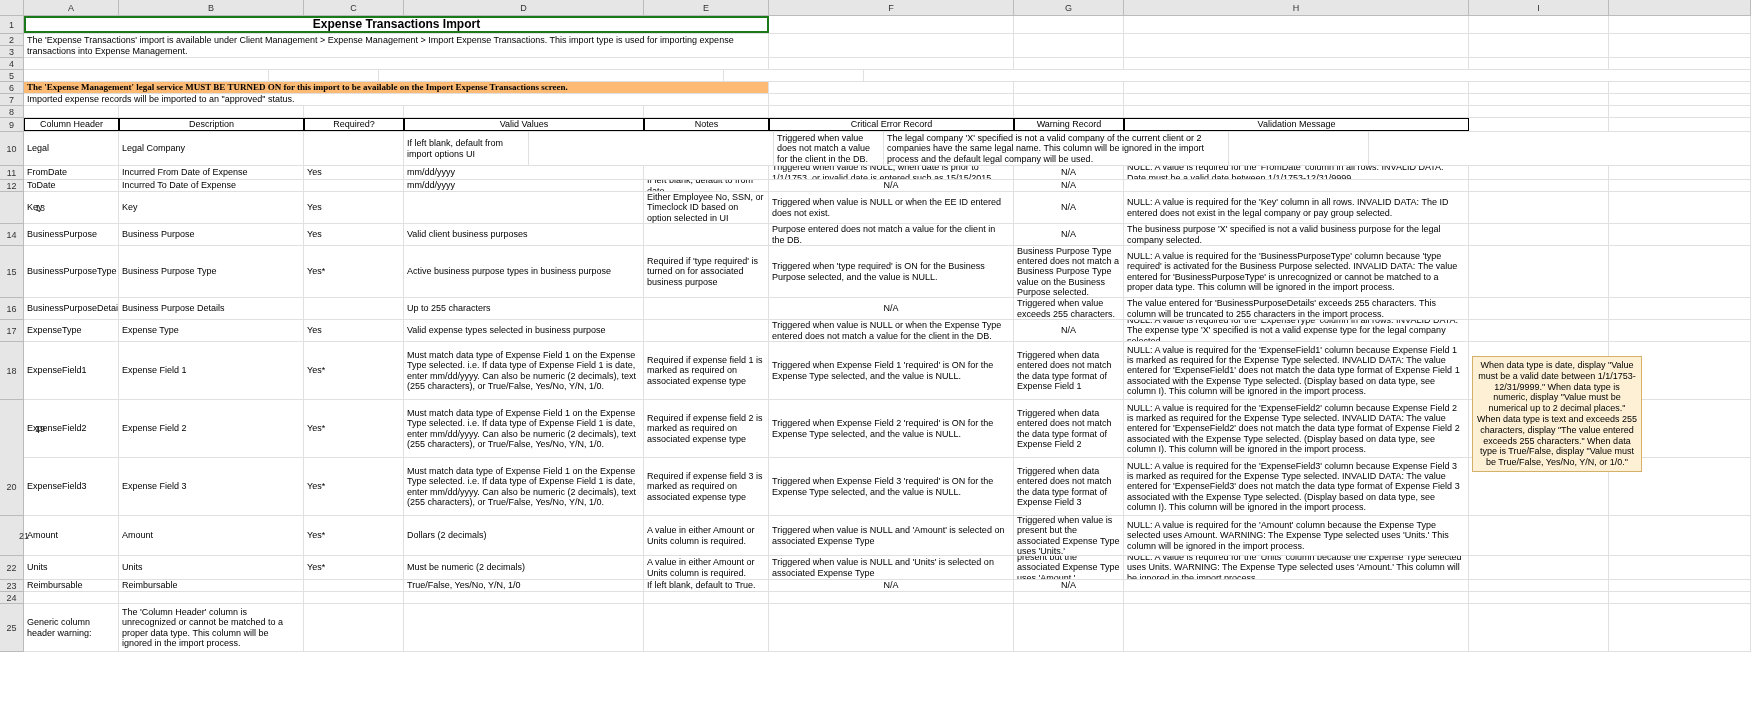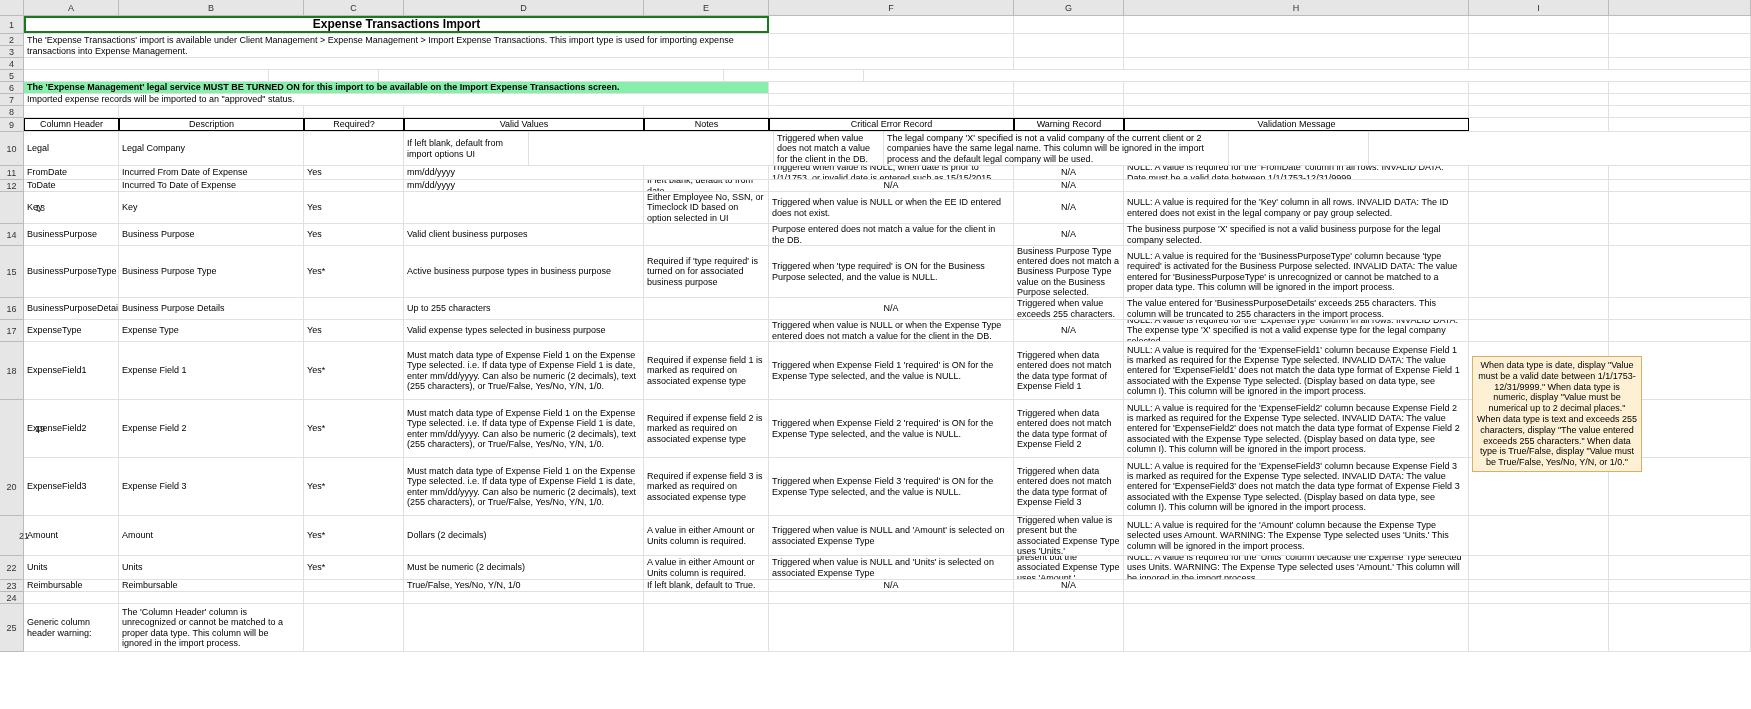--- a/index.html
+++ b/index.html
@@ -81,21 +81,21 @@
   .cI { width: 140px; flex:0 0 140px; }
 
   .title-merge {
     width: 745px; flex:0 0 745px;
     font-weight: bold;
     font-size: 12px;
     justify-content: center;
     border: 2px solid #1a7a1a;
   }
   .wide-merge { width: 745px; flex:0 0 745px; }
-  .highlight { background: #86efac; font-weight: bold; }
+  .highlight { background: #fdba74; font-weight: bold; font-family: Liberation Serif, serif; }
   .hdr-cell {
     border-top: 1px solid #000;
     border-bottom: 1px solid #000;
     border-left: 1px solid #000;
     border-right: 1px solid #000;
     justify-content: center;
     font-weight: normal;
     background: #fff;
   }
   .center { justify-content: center; text-align:center;}

